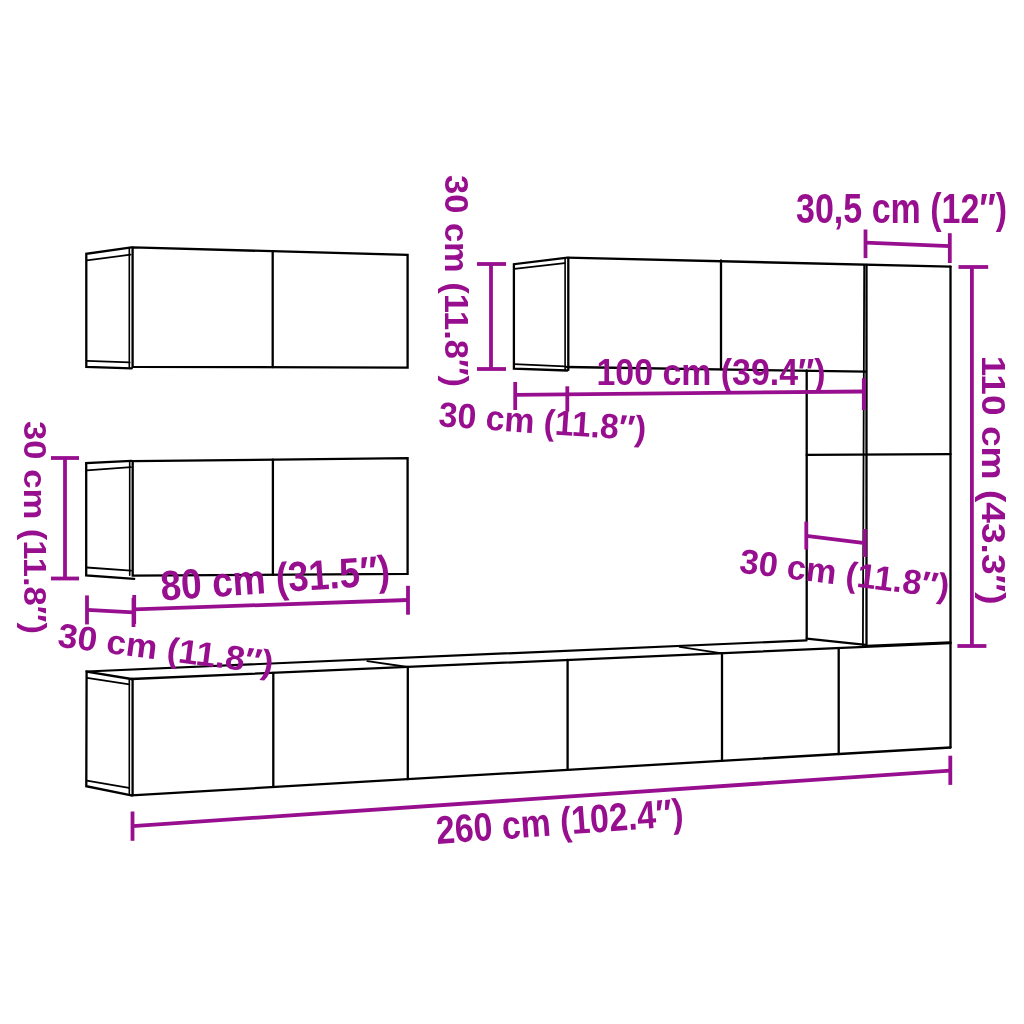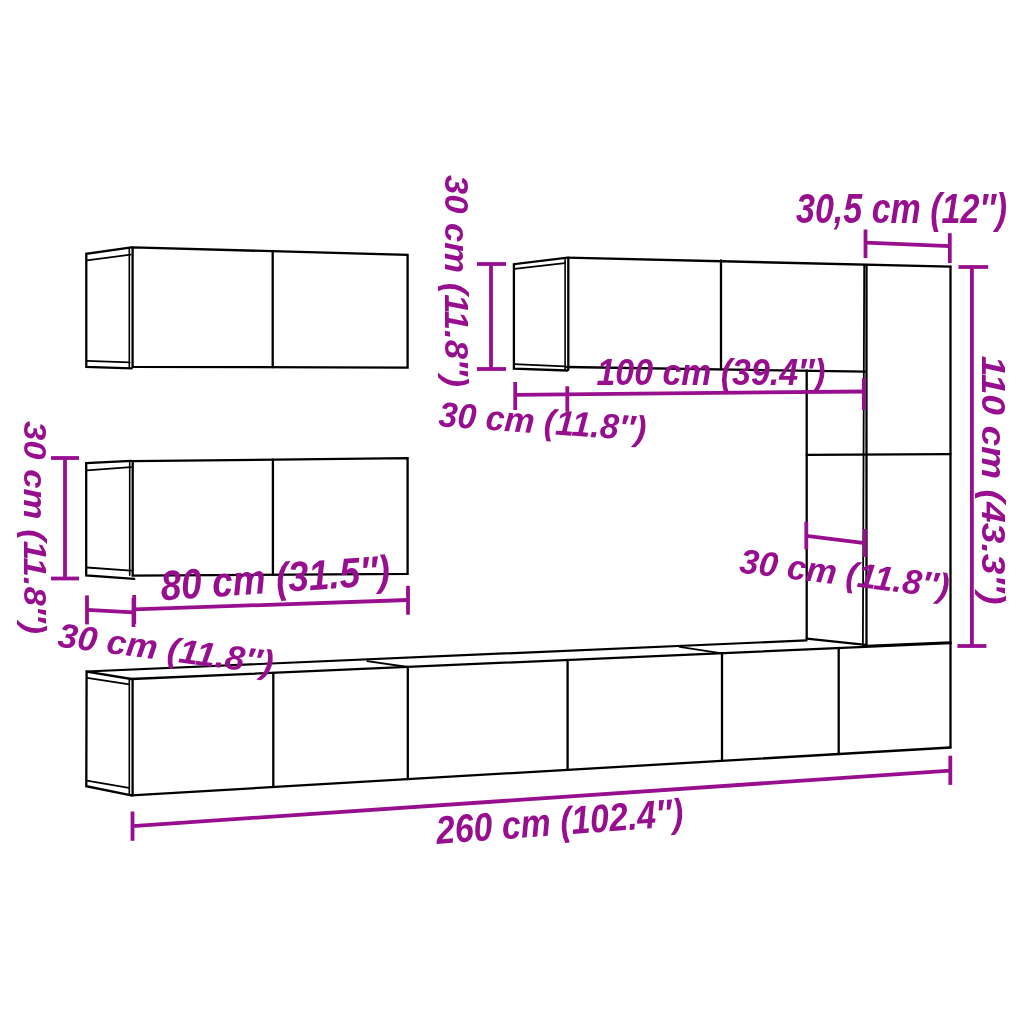--- a/index.html
+++ b/index.html
@@ -1,16 +1,16 @@
 <!DOCTYPE html>
 <html><head>
 <meta charset="utf-8">
 <style>
   html,body{margin:0;padding:0;background:#ffffff;}
-  .wrap{width:916px;height:1024px;background:#ffffff;font-style:italic;}
+  .wrap{width:916px;height:1024px;background:#ffffff;}
   svg{display:block;}
   text{font-family:"Liberation Sans",sans-serif;font-weight:bold;fill:#970f8f;}
 </style>
 </head>
 <body>
 <div class="wrap">
 <svg width="1024" height="1024" viewBox="0 0 1024 1024" fill="none">
   <g stroke="#000000" stroke-width="2.3" stroke-linecap="round" fill="none">
 
     <g>

